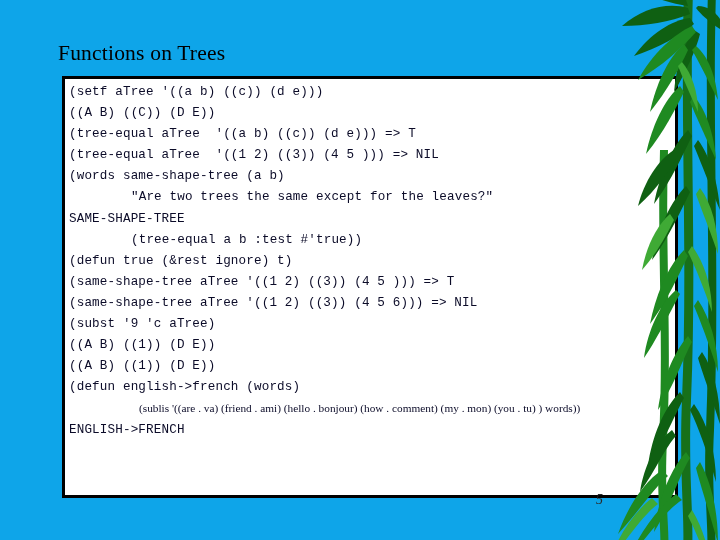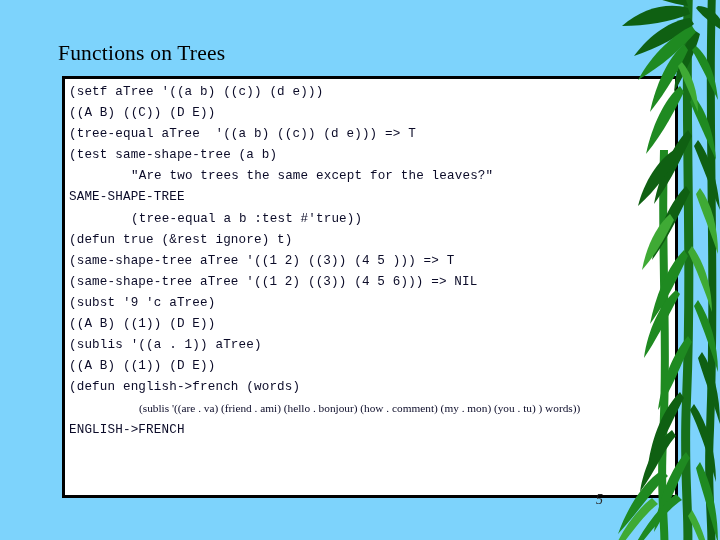--- a/index.html
+++ b/index.html
@@ -6,21 +6,21 @@
   html, body {
     margin: 0;
     padding: 0;
     background: #ffffff;
   }
   #slide {
     position: relative;
     width: 720px;
     height: 540px;
     overflow: hidden;
-    background: #7dd3fc;
+    background: #0ea5e9;
     font-family: "Liberation Serif", "DejaVu Serif", serif;
   }
 
   
   #slide-title {
     position: absolute;
     left: 58px;
     top: 27px;
     font-family: "Liberation Serif", "DejaVu Serif", serif;
     font-size: 21.5px;
@@ -94,30 +94,30 @@
 
 <div id="slide">
 
   <h1 id="slide-title">Functions on Trees</h1>
 
   <div id="code-frame">
     <div id="code-listing">
         <div class="code-line">(setf aTree '((a b) ((c)) (d e)))</div>
         <div class="code-line">((A B) ((C)) (D E))</div>
         <div class="code-line">(tree-equal aTree  '((a b) ((c)) (d e))) =&gt; T</div>
-        <div class="code-line">(test same-shape-tree (a b)</div>
+        <div class="code-line">(tree-equal aTree  '((1 2) ((3)) (4 5 ))) =&gt; NIL</div>
+        <div class="code-line">(words same-shape-tree (a b)</div>
         <div class="code-line indent-1">"Are two trees the same except for the leaves?"</div>
         <div class="code-line">SAME-SHAPE-TREE</div>
         <div class="code-line indent-1">(tree-equal a b :test #'true))</div>
         <div class="code-line">(defun true (&amp;rest ignore) t)</div>
         <div class="code-line">(same-shape-tree aTree '((1 2) ((3)) (4 5 ))) =&gt; T</div>
         <div class="code-line">(same-shape-tree aTree '((1 2) ((3)) (4 5 6))) =&gt; NIL</div>
         <div class="code-line">(subst '9 'c aTree)</div>
         <div class="code-line">((A B) ((1)) (D E))</div>
-        <div class="code-line">(sublis '((a . 1)) aTree)</div>
         <div class="code-line">((A B) ((1)) (D E))</div>
         <div class="code-line">(defun english-&gt;french (words)</div>
         <div class="code-line serif-small">(sublis '((are . va) (friend . ami) (hello . bonjour) (how . comment) (my . mon) (you . tu) ) words))</div>
         <div class="code-line">ENGLISH-&gt;FRENCH</div>
       </div>
   </div>
 
   <div id="page-number">5</div>
 
   <div id="bamboo">

